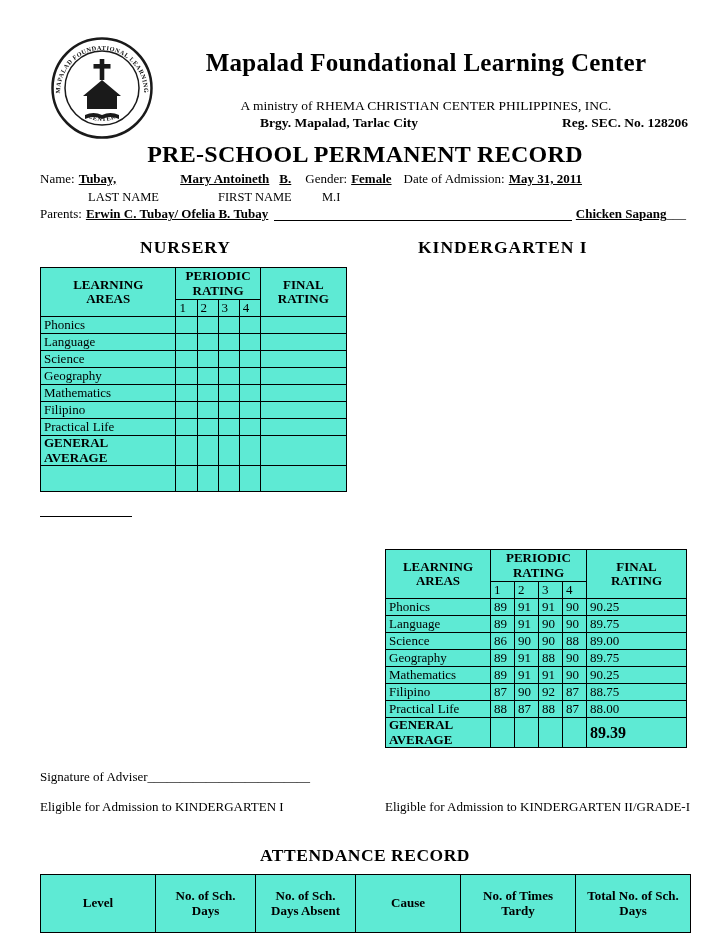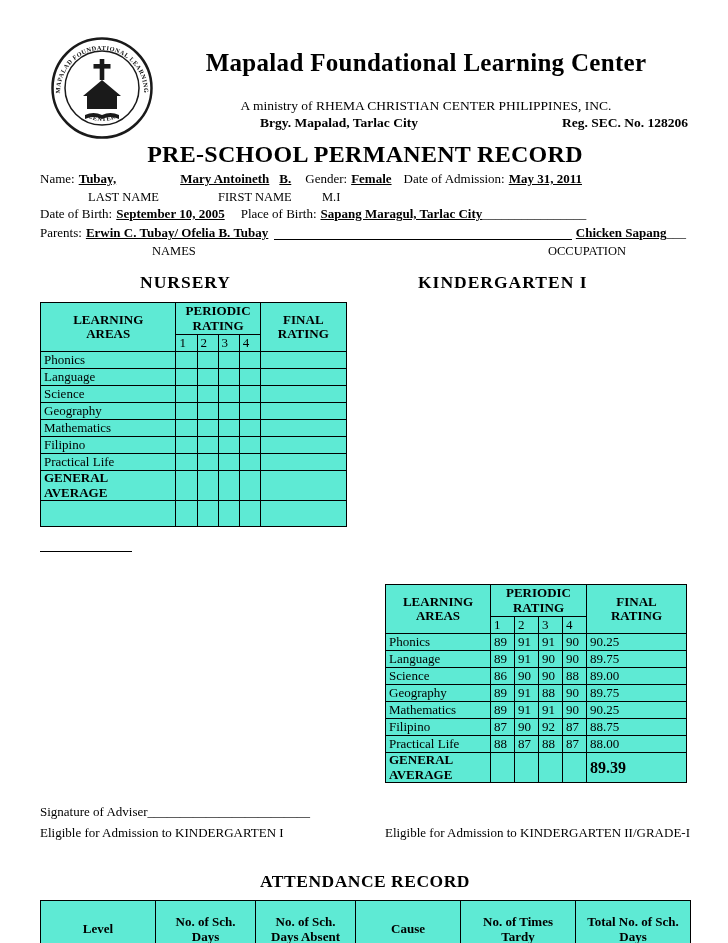--- a/index.html
+++ b/index.html
@@ -63,21 +63,21 @@
   .kinder-table col.c-p{width:24px}
   .kinder-table col.c-final{width:100px}
   .nursery-table th.area-col{padding:1px 20px}
   .kinder-table th.area-col{padding:1px 6px}
   .kinder-table th.final-col{padding:1px 14px}
   .stub{position:absolute;left:0;top:266px;width:92px;border-bottom:1px solid #000;height:14px}
 
   
   .sig-row,.elig-row{display:flex;justify-content:space-between}
   .sig-row{margin-top:8px}
-  .elig-row{margin-top:5px}
+  .elig-row{margin-top:14px}
 
   
   .att-title{text-align:center;font-weight:bold;font-size:17.5px;margin-top:30px;letter-spacing:.5px}
   .att-table{width:650px;margin-top:8px}
   .att-table th{height:37px;padding:14px 6px}
   .att-table col.a1{width:115px}
   .att-table col.a2{width:100px}
   .att-table col.a3{width:100px}
   .att-table col.a4{width:105px}
   .att-table col.a5{width:115px}
@@ -124,33 +124,26 @@
 
   <div class="info">
     <div class="iline">
       <span>Name:</span><span class="bu gap-a">Tubay,</span><span class="bu gap-b">Mary Antoineth</span><span class="bu gap-c">B.</span><span>Gender:</span><span class="bu gap-d">Female</span><span>Date of Admission:</span><span class="bu">May 31, 2011</span>
     </div>
     <div class="cap-line">
       <span class="cap-last">LAST NAME</span>
       <span class="cap-first">FIRST NAME</span>
       <span class="cap-mi">M.I</span>
     </div>
-    <div class="iline">
-      <span>Date of Birth:</span><span class="bu gap-e">September 10, 2005</span><span>Place of Birth:</span><span class="bu" style="margin-right:0">Sapang Maragul, Tarlac City</span><span>________________</span>
-    </div>
     <div class="iline flexline">
       <span>Parents:</span>
         <span class="bu">Erwin C. Tubay/ Ofelia B. Tubay</span>
         <span class="fill-ul"></span>
         <span class="bu" style="margin-right:0">Chicken Sapang</span>
         <span>___</span>
-    </div>
-    <div class="cap-line">
-      <span class="cap-names">NAMES</span>
-      <span class="cap-occ">OCCUPATION</span>
     </div>
   </div>
 
   <div class="section">
     <div class="sec-head nursery-head">NURSERY</div>
     <div class="sec-head kinder-head">KINDERGARTEN I</div>
 
     <table class="nursery-table" id="nursery-table">
       <colgroup>
           <col class="c-area">

